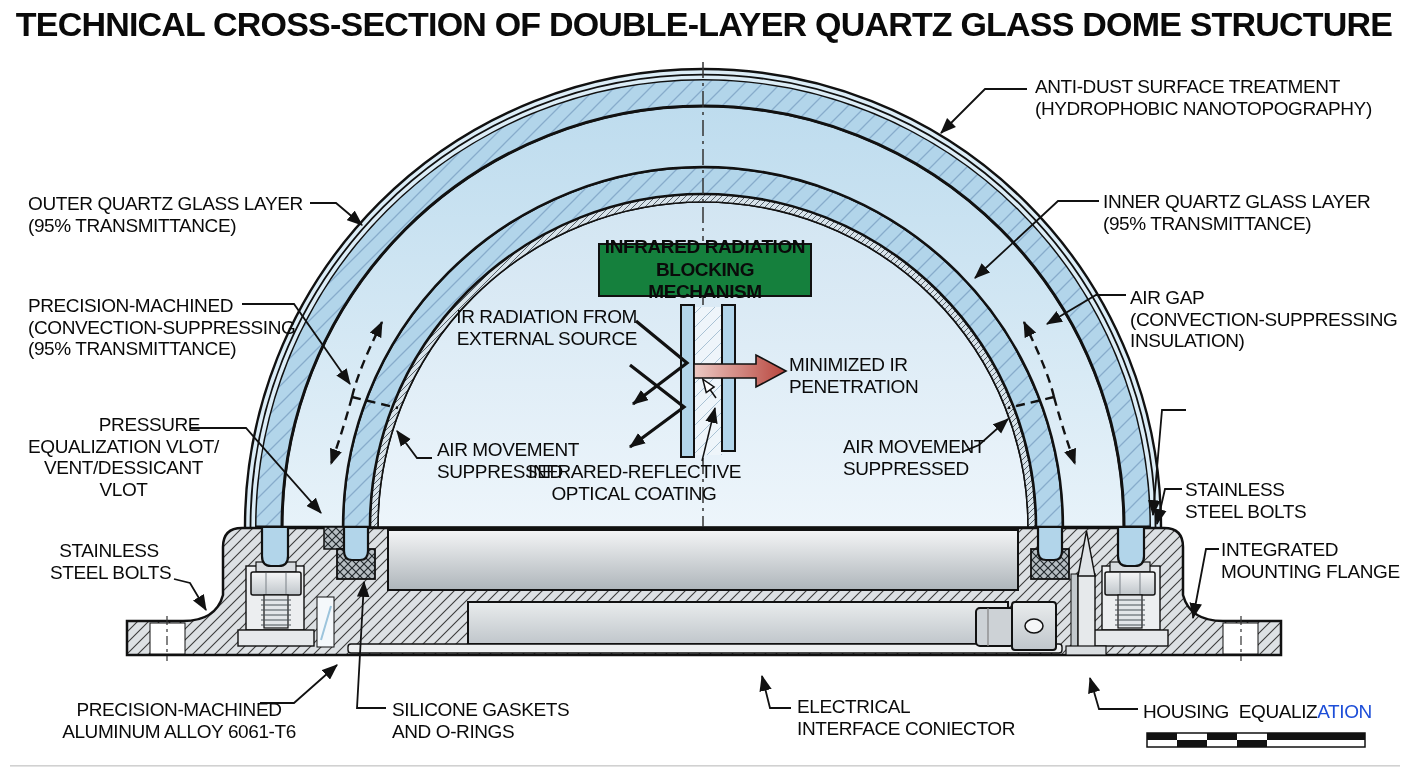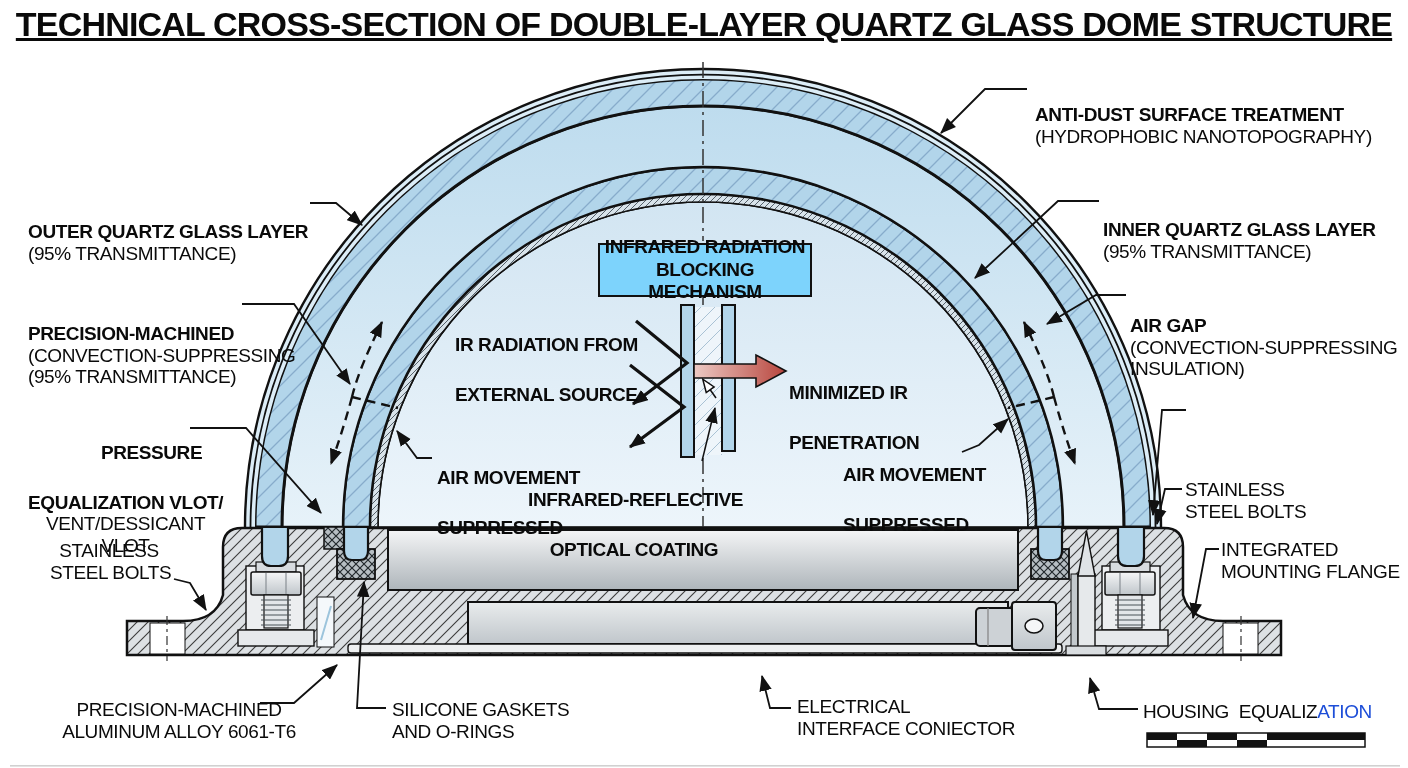--- a/index.html
+++ b/index.html
@@ -1,28 +1,28 @@
 <!DOCTYPE html>
 <html><head>
 <meta charset="utf-8">
 <style>
   html,body{margin:0;padding:0;background:#ffffff;}
   #stage{position:relative;width:1408px;height:768px;overflow:hidden;background:#ffffff;
          font-family:"Liberation Sans",sans-serif;color:#0a0a0a;}
   #diagram-svg{position:absolute;left:0;top:0;}
   .lbl{position:absolute;font-size:19px;line-height:1.14;letter-spacing:-0.4px;white-space:nowrap;}
   .lbl div{white-space:nowrap;}
-  .b{font-weight:700;margin-top:28px;}
+  .b{font-weight:400;}
   .title{position:absolute;left:0;right:0;top:5px;text-align:center;font-size:34px;font-weight:800;
-         letter-spacing:-0.8px;text-decoration:underline;}
+         letter-spacing:-0.8px;}
   .ctr{text-align:center;}
   .rgt{text-align:right;}
   .ind{padding-left:52px;}
   .box{position:absolute;left:598px;top:243px;width:210px;height:50px;border:2.5px solid #111;
-       background:#7dd3fc;display:flex;flex-direction:column;justify-content:center;text-align:center;
+       background:#15803d;display:flex;flex-direction:column;justify-content:center;text-align:center;
        font-weight:700;font-size:19px;line-height:1.18;letter-spacing:-0.4px;}
   .fade{color:#1d4ed8;}
   .wordgap{word-spacing:5px;}
 </style>
 </head>
 <body>
 
 <div id="stage">
 
 <svg id="diagram-svg" width="1408" height="768" viewBox="0 0 1408 768">

